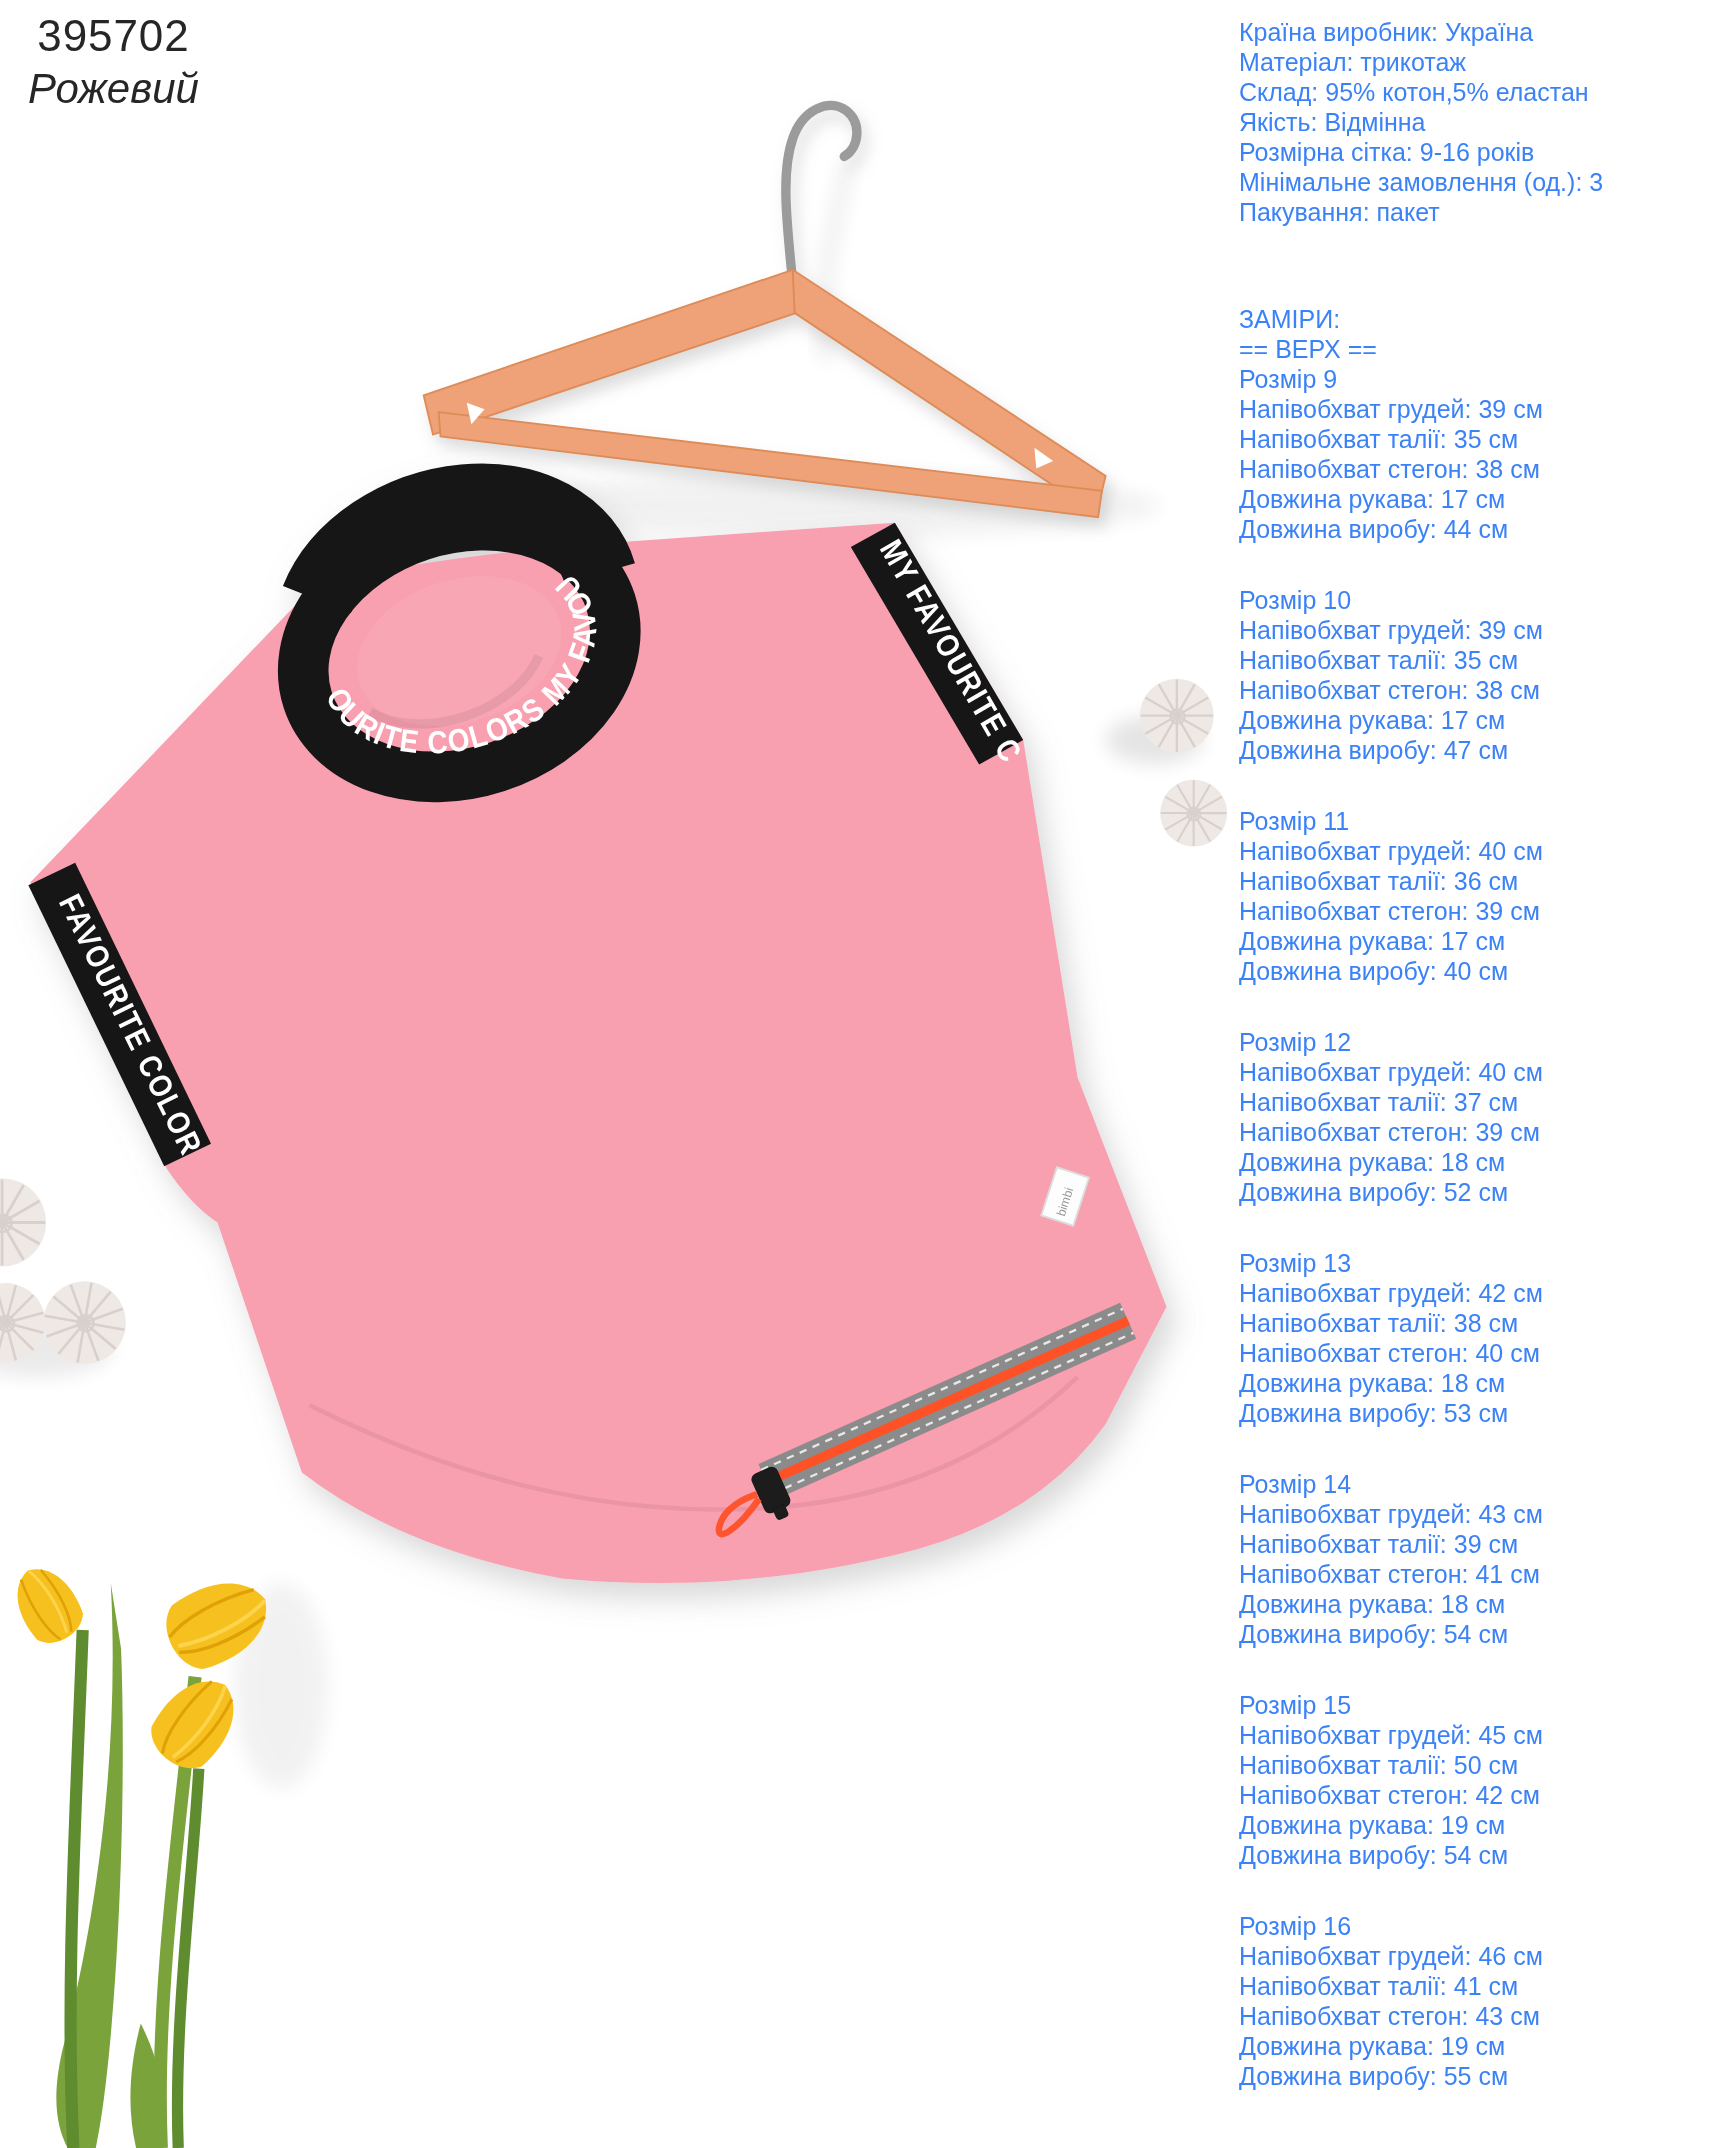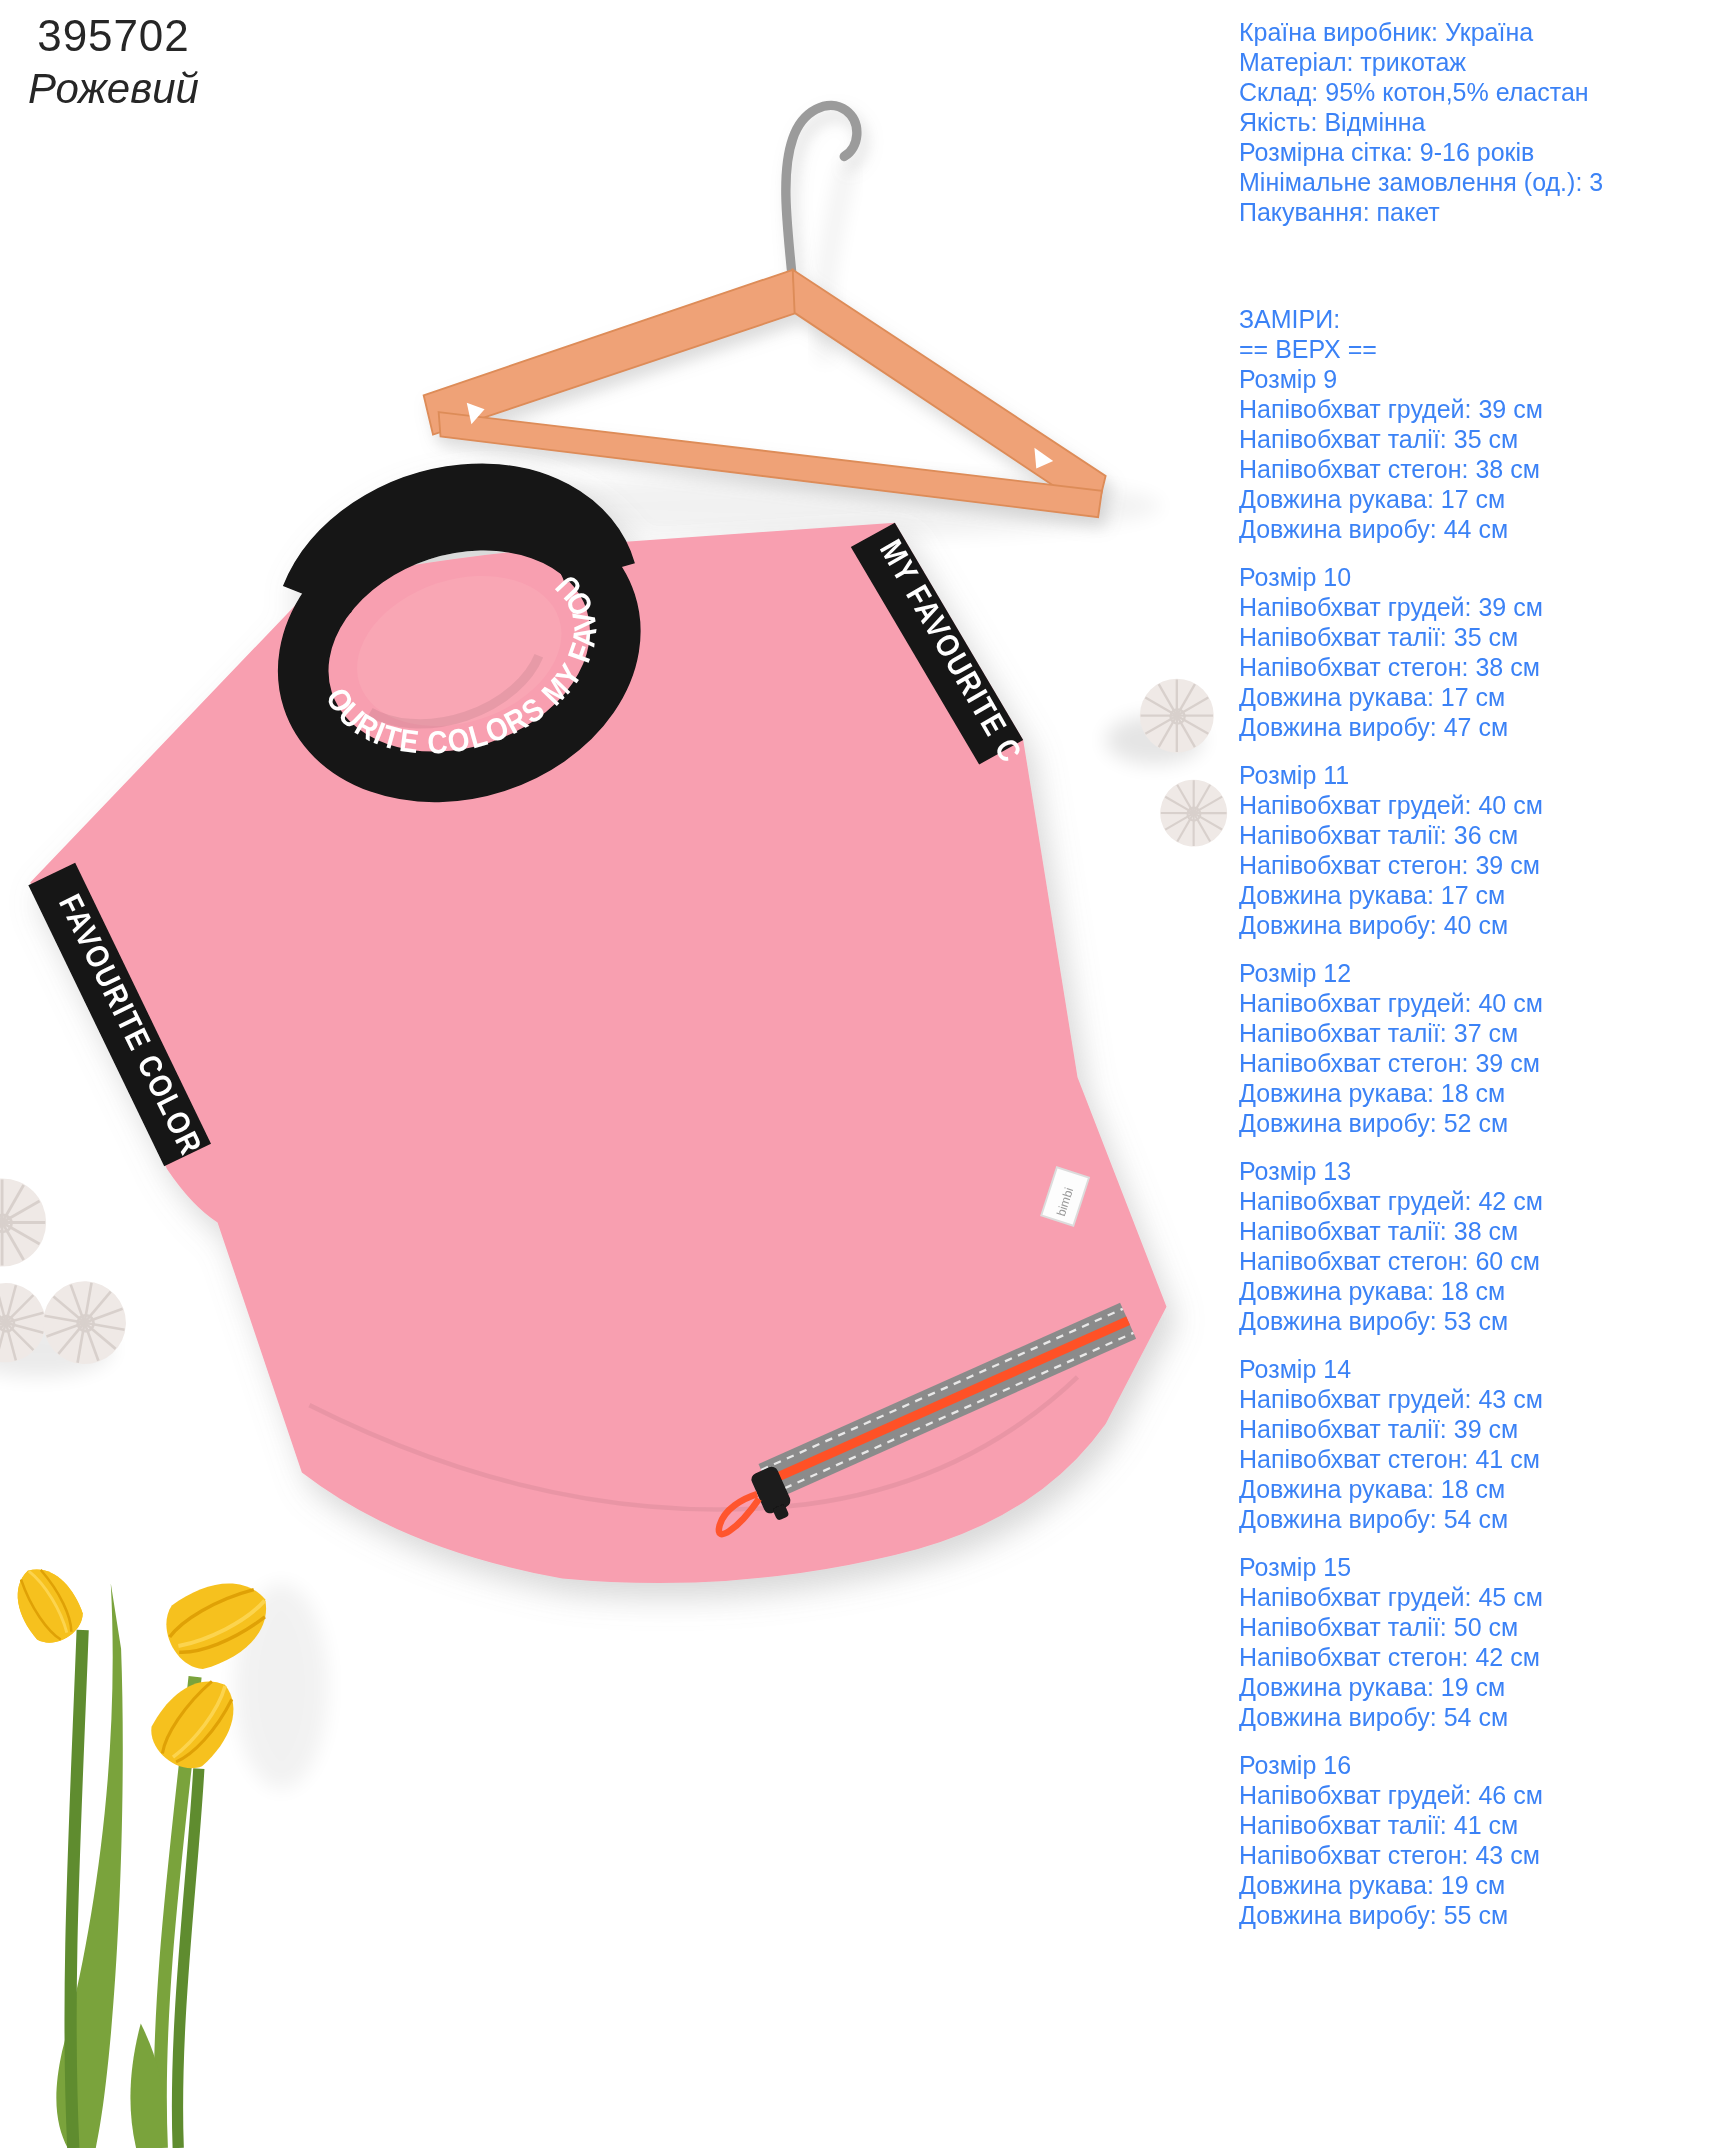--- a/index.html
+++ b/index.html
@@ -10,21 +10,21 @@
   .photo-area svg{display:block;width:100%;height:100%;}
 
   .product-id{position:absolute;left:28px;top:9.4px;color:#262626;text-align:center;}
   .product-id .code{font-size:44px;line-height:54px;letter-spacing:0.9px;}
   .product-id .colorname{font-size:42px;line-height:51px;font-style:italic;}
 
   .info-col{position:absolute;left:1239px;top:17px;width:489px;
             font-size:25px;line-height:30px;color:#3b82f6;}
   .info-col .line{white-space:nowrap;}
   .measure-header{margin-top:77px;}
-  .size-block{margin-top:18px;}
+  .size-block{margin-top:41px;}
   .size-block:first-child{margin-top:0;}
 
   .band-text{font-weight:bold;fill:#ffffff;letter-spacing:2px;}
 </style>
 </head>
 <body>
 
 <div class="photo-area">
 <svg viewBox="0 0 1320 2293" xmlns="http://www.w3.org/2000/svg">
   <defs>
@@ -222,21 +222,21 @@
         <div class="line">Напівобхват грудей: 40 см</div>
         <div class="line">Напівобхват талії: 37 см</div>
         <div class="line">Напівобхват стегон: 39 см</div>
         <div class="line">Довжина рукава: 18 см</div>
         <div class="line">Довжина виробу: 52 см</div>
       </div>
       <div class="size-block">
         <div class="line">Розмір 13</div>
         <div class="line">Напівобхват грудей: 42 см</div>
         <div class="line">Напівобхват талії: 38 см</div>
-        <div class="line">Напівобхват стегон: 60 см</div>
+        <div class="line">Напівобхват стегон: 40 см</div>
         <div class="line">Довжина рукава: 18 см</div>
         <div class="line">Довжина виробу: 53 см</div>
       </div>
       <div class="size-block">
         <div class="line">Розмір 14</div>
         <div class="line">Напівобхват грудей: 43 см</div>
         <div class="line">Напівобхват талії: 39 см</div>
         <div class="line">Напівобхват стегон: 41 см</div>
         <div class="line">Довжина рукава: 18 см</div>
         <div class="line">Довжина виробу: 54 см</div>

